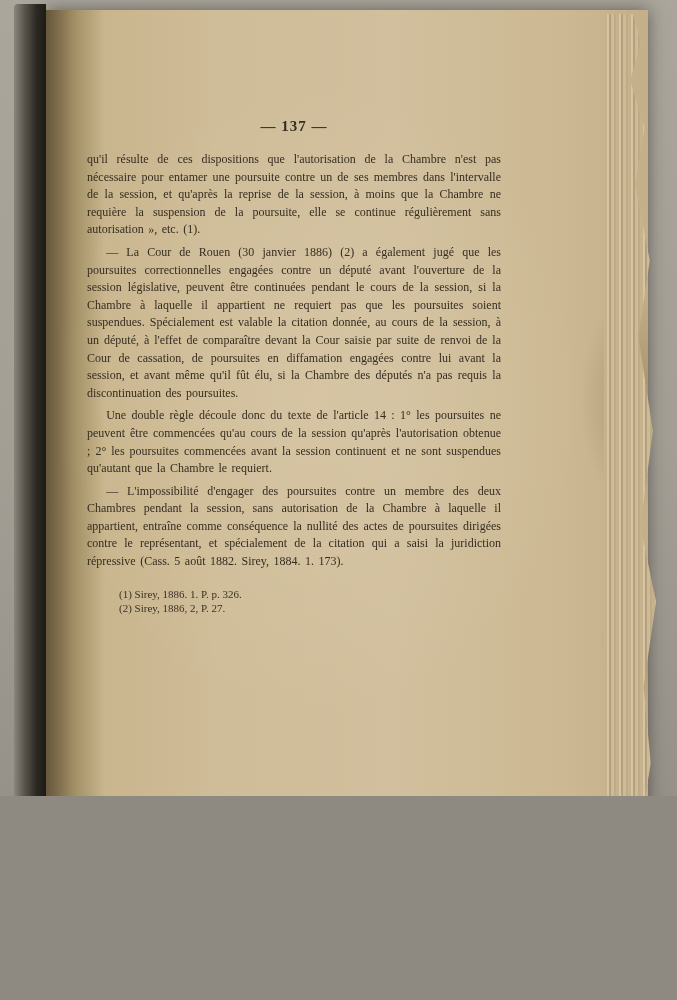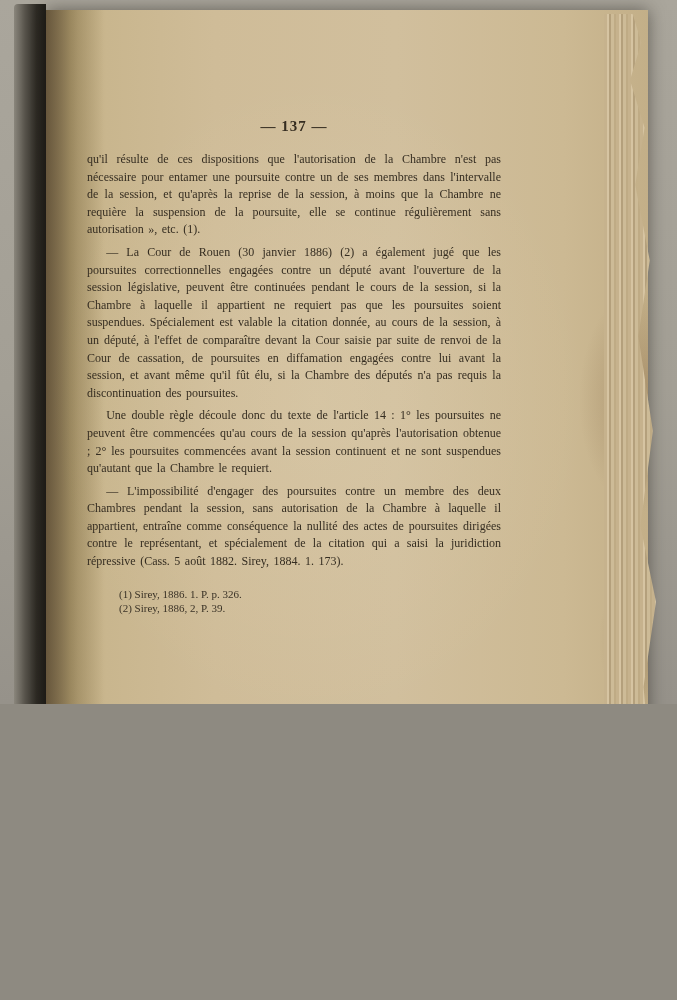--- a/index.html
+++ b/index.html
@@ -1,17 +1,17 @@
 <!DOCTYPE html>
 <html><head>
 <meta charset="utf-8">
 <style>
   html,body { margin:0; padding:0; background:#8e8a81; }
   .photo {
-    position:relative; width:677px; height:704px; overflow:hidden;
+    position:relative; width:677px; height:796px; overflow:hidden;
     background: linear-gradient(180deg, #aaa69c 0%, #a39f95 55%, #96928a 100%);
     font-family: "Liberation Serif", serif;
   }
   
   .cover-edge {
     position:absolute; left:14px; top:4px; width:32px; height:990px;
     background: linear-gradient(to right, #8a867c 0%, #57534b 35%, #2e2b25 70%, #1f1d18 100%);
     border-radius:4px 0 0 4px;
   }
   
@@ -86,21 +86,21 @@
     <div class="content">
       <div class="page-number">— 137 —</div>
 
       <p class="first">qu'il résulte de ces dispositions que l'autorisation de la Chambre n'est pas nécessaire pour entamer une poursuite contre un de ses membres dans l'intervalle de la session, et qu'après la reprise de la session, à moins que la Chambre ne requière la suspension de la poursuite, elle se continue régulièrement sans autorisation », etc. (1).</p>
       <p>— La Cour de Rouen (30 janvier 1886) (2) a également jugé que les poursuites correctionnelles engagées contre un député avant l'ouverture de la session législative, peuvent être continuées pendant le cours de la session, si la Chambre à laquelle il appartient ne requiert pas que les poursuites soient suspendues. Spécialement est valable la citation donnée, au cours de la session, à un député, à l'effet de comparaître devant la Cour saisie par suite de renvoi de la Cour de cassation, de poursuites en diffamation engagées contre lui avant la session, et avant même qu'il fût élu, si la Chambre des députés n'a pas requis la discontinuation des poursuites.</p>
       <p>Une double règle découle donc du texte de l'article 14 : 1° les poursuites ne peuvent être commencées qu'au cours de la session qu'après l'autorisation obtenue ; 2° les poursuites commencées avant la session continuent et ne sont suspendues qu'autant que la Chambre le requiert.</p>
       <p>— L'impossibilité d'engager des poursuites contre un membre des deux Chambres pendant la session, sans autorisation de la Chambre à laquelle il appartient, entraîne comme conséquence la nullité des actes de poursuites dirigées contre le représentant, et spécialement de la citation qui a saisi la juridiction répressive (Cass. 5 août 1882. Sirey, 1884. 1. 173).</p>
 
       <div class="footnotes">
         <div>(1) Sirey, 1886. 1. P. p. 326.</div>
-        <div>(2) Sirey, 1886, 2, P. 39.</div>
+        <div>(2) Sirey, 1886, 2, P. 27.</div>
       </div>
     </div>
   </div>
 
   <div class="edges-right"></div>
   <div class="edges-bottom"></div>
 
   <div class="watermark">Librairie du Bassin</div>
 
 </div>

